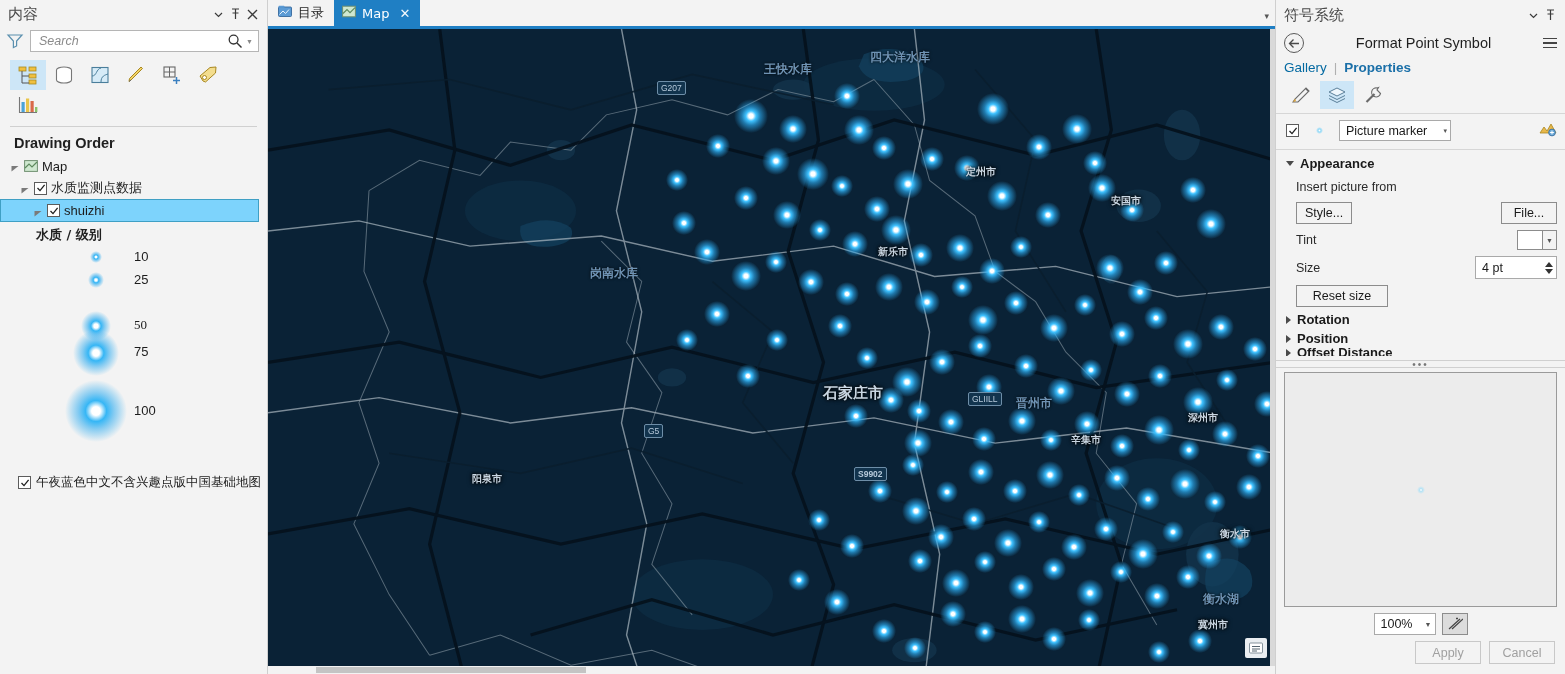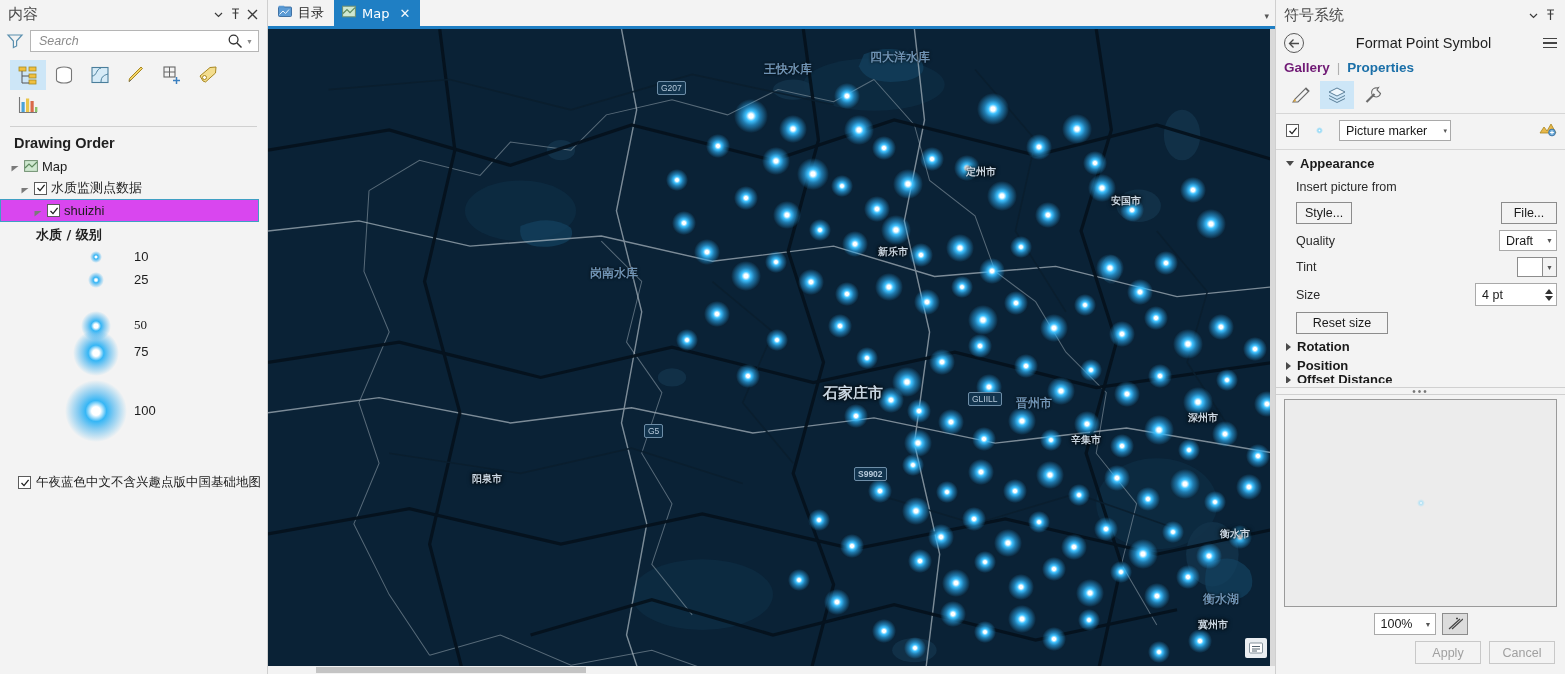--- a/index.html
+++ b/index.html
@@ -70,21 +70,21 @@
     font-weight: bold; font-size: 14.5px; color: #1f1f1f;
     padding: 2px 0 4px 14px;
   }
   .tree-row {
     display: flex; align-items: center; gap: 4px; height: 22px;
     padding-left: 10px; white-space: nowrap;
   }
   .tree-row.indent1 { padding-left: 20px; }
   .tree-row.indent2 { padding-left: 32px; }
   .tree-row.selected {
-    background: #d946ef; border: 1px solid #3f9fc4;
+    background: #7dd3fc; border: 1px solid #3f9fc4;
     margin-right: 8px; height: 23px;
   }
   .twisty {
     width: 10px; height: 10px; flex: none; display: inline-block;
     cursor: pointer;
   }
   .chk {
     width: 13px; height: 13px; border: 1px solid #5c5c5c; background: #fff;
     flex: none; display: flex; align-items: center; justify-content: center;
     cursor: pointer;
@@ -195,21 +195,21 @@
   .sym-formtitle {
     flex: 1; text-align: center; font-size: 14.5px; color: #1f1f1f;
   }
   .hamburger { width: 14px; cursor: pointer; }
   .hamburger span { display: block; height: 1.6px; background: #444; margin: 3px 0; }
 
   .gal-row {
     display: flex; align-items: baseline; gap: 7px; padding: 2px 8px 4px 8px;
     font-size: 13.5px;
   }
-  .gal-link { color: #701a75; cursor: pointer; font-weight: bold; }
+  .gal-link { color: #0369a1; cursor: pointer; }
   .gal-sep { color: #b0b0b0; }
   .gal-link.active { color: #1a6fa8; font-weight: bold; }
 
   .tool-tabs { display: flex; gap: 2px; padding: 2px 6px 4px 8px; }
   .tool-tab {
     width: 34px; height: 28px; display: flex; align-items: center; justify-content: center;
     cursor: pointer;
   }
   .tool-tab.sel { background: #cde6f7; }
 
@@ -839,27 +839,20 @@
     <div class="prop-line">
       <span class="prop-label">Insert picture from</span>
     </div>
 
     <div class="prop-line">
       <span class="btn">Style...</span>
       <span style="flex:1"></span>
       <span class="btn">File...</span>
     </div>
 
-    <div class="prop-line">
-      <span class="prop-label">Quality</span>
-      <span class="combo" style="width:58px;">
-        <span class="cv">Draft</span>
-        <span class="cc">▼</span>
-      </span>
-    </div>
 
     <div class="prop-line">
       <span class="prop-label">Tint</span>
       <span class="color-swatch"></span>
         <span class="color-caret">▼</span>
     </div>
 
     <div class="prop-line">
       <span class="prop-label">Size</span>
       <span class="spin">

